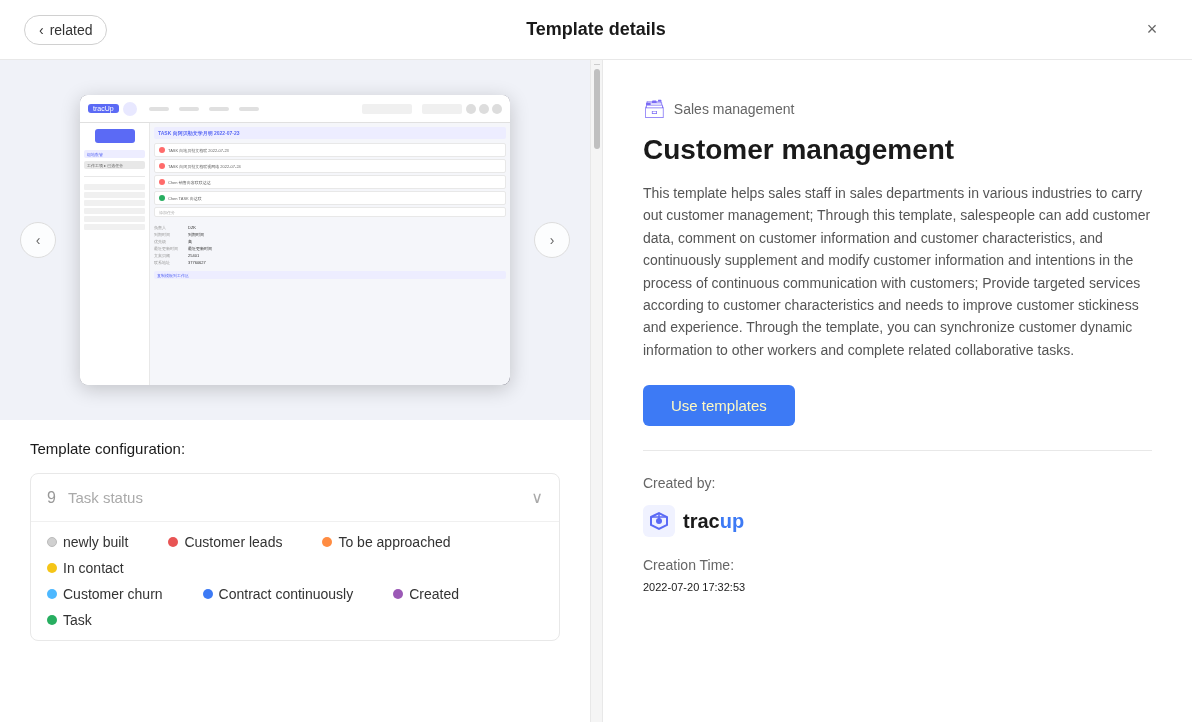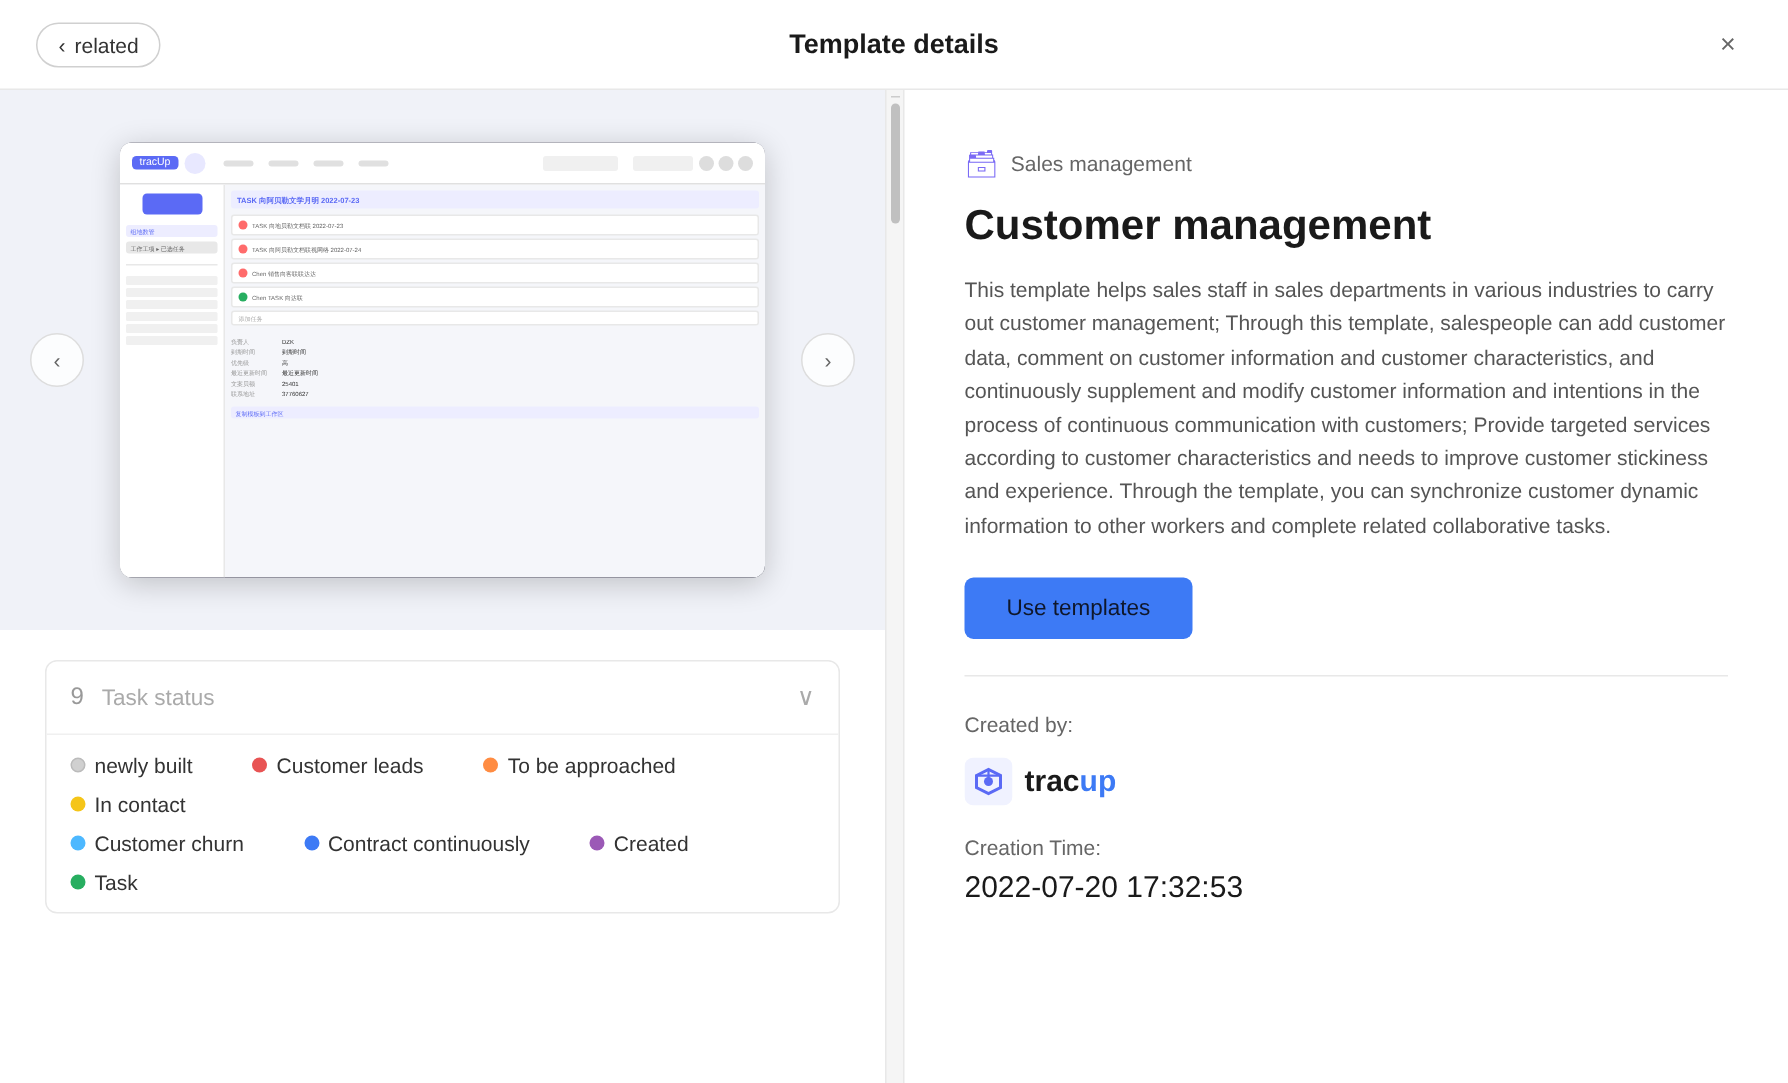--- a/index.html
+++ b/index.html
@@ -317,21 +317,21 @@
     .product-desc {
       font-size: 14px;
       line-height: 1.6;
       color: #555;
       margin-bottom: 24px;
     }
     .use-template-btn {
       display: inline-block;
       padding: 12px 28px;
       background: #3d7af5;
-      color: #0f172a;
+      color: #fef9c3;
       border: none;
       border-radius: 6px;
       font-size: 15px;
       font-weight: 500;
       cursor: pointer;
       width: fit-content;
     }
 
     
     .h-divider {
@@ -365,21 +365,21 @@
       font-weight: 600;
       color: #1a1a1a;
     }
     .tracup-name span { color: #3d7af5; }
     .creation-time-label {
       font-size: 14px;
       color: #666;
       margin-bottom: 8px;
     }
     .creation-time-value {
-      font-size: 20px;
+      font-size: 11px;
       color: #1a1a1a;
       font-weight: 500;
     }
   </style>
 </head>
 <body>
 
 <div class="header">
   <button class="return-btn">
     <span>‹</span>
@@ -499,20 +499,21 @@
               </div>
             </div>
           </div>
         </div>
       </div>
 
       <div class="preview-nav-right">›</div>
     </div>
 
     <div class="config-section">
+      <div class="config-title">Template configuration:</div>
 
       <div class="task-status-box">
         <div class="task-status-header">
           <div style="display:flex;align-items:center;gap:2px;">
             <span class="ts-number">9</span>
             <span class="ts-label">Task status</span>
           </div>
           <span class="ts-chevron">∨</span>
         </div>
         <div class="task-status-body">

